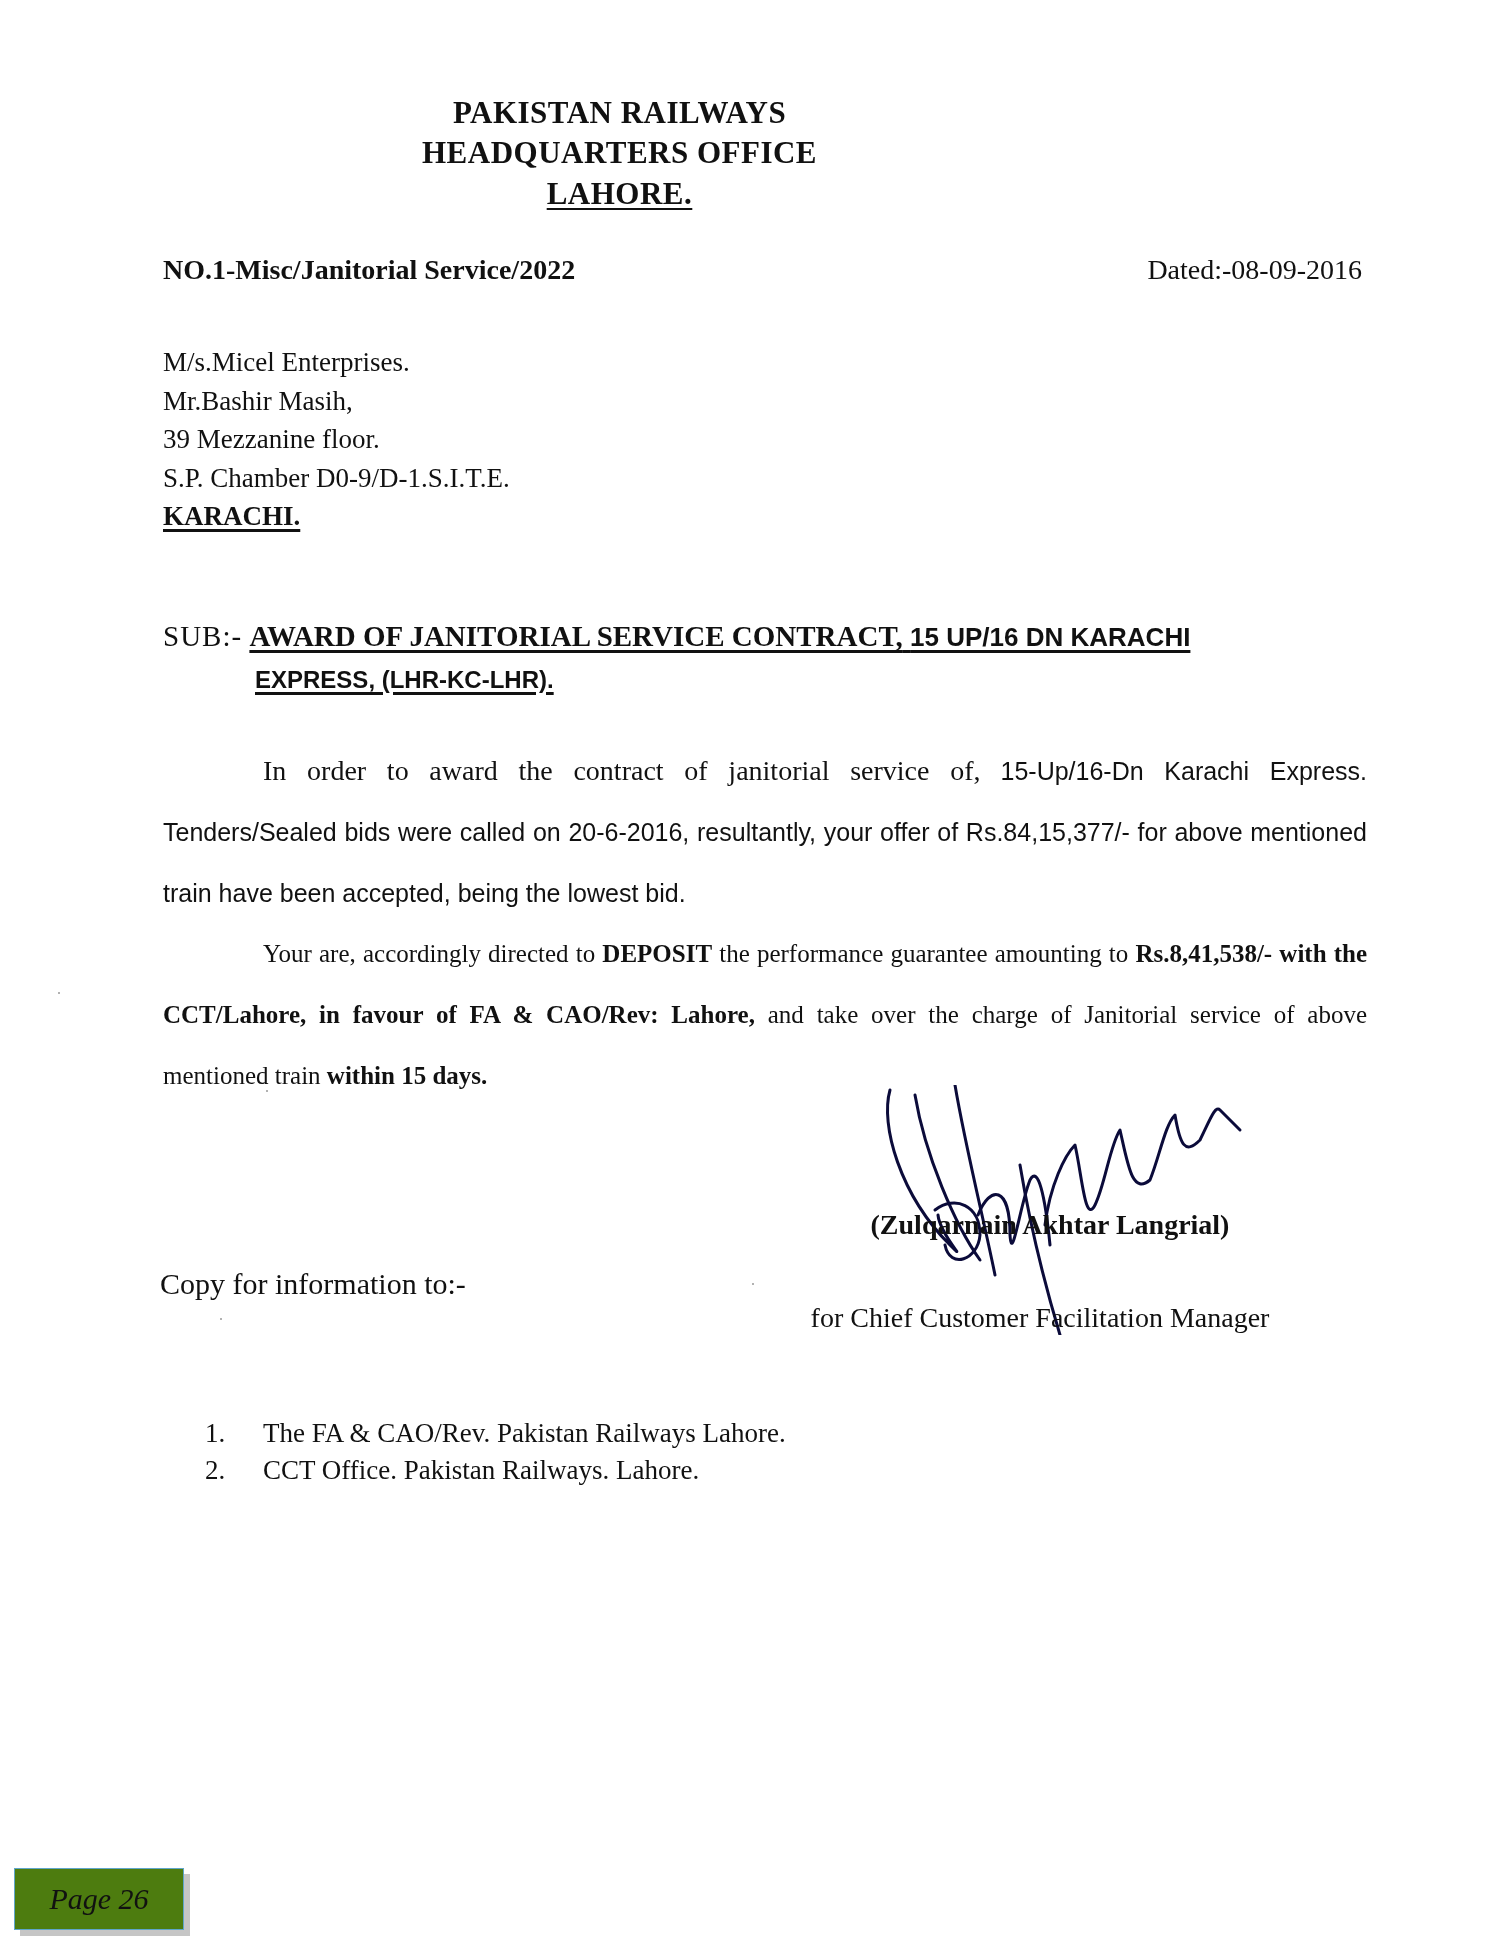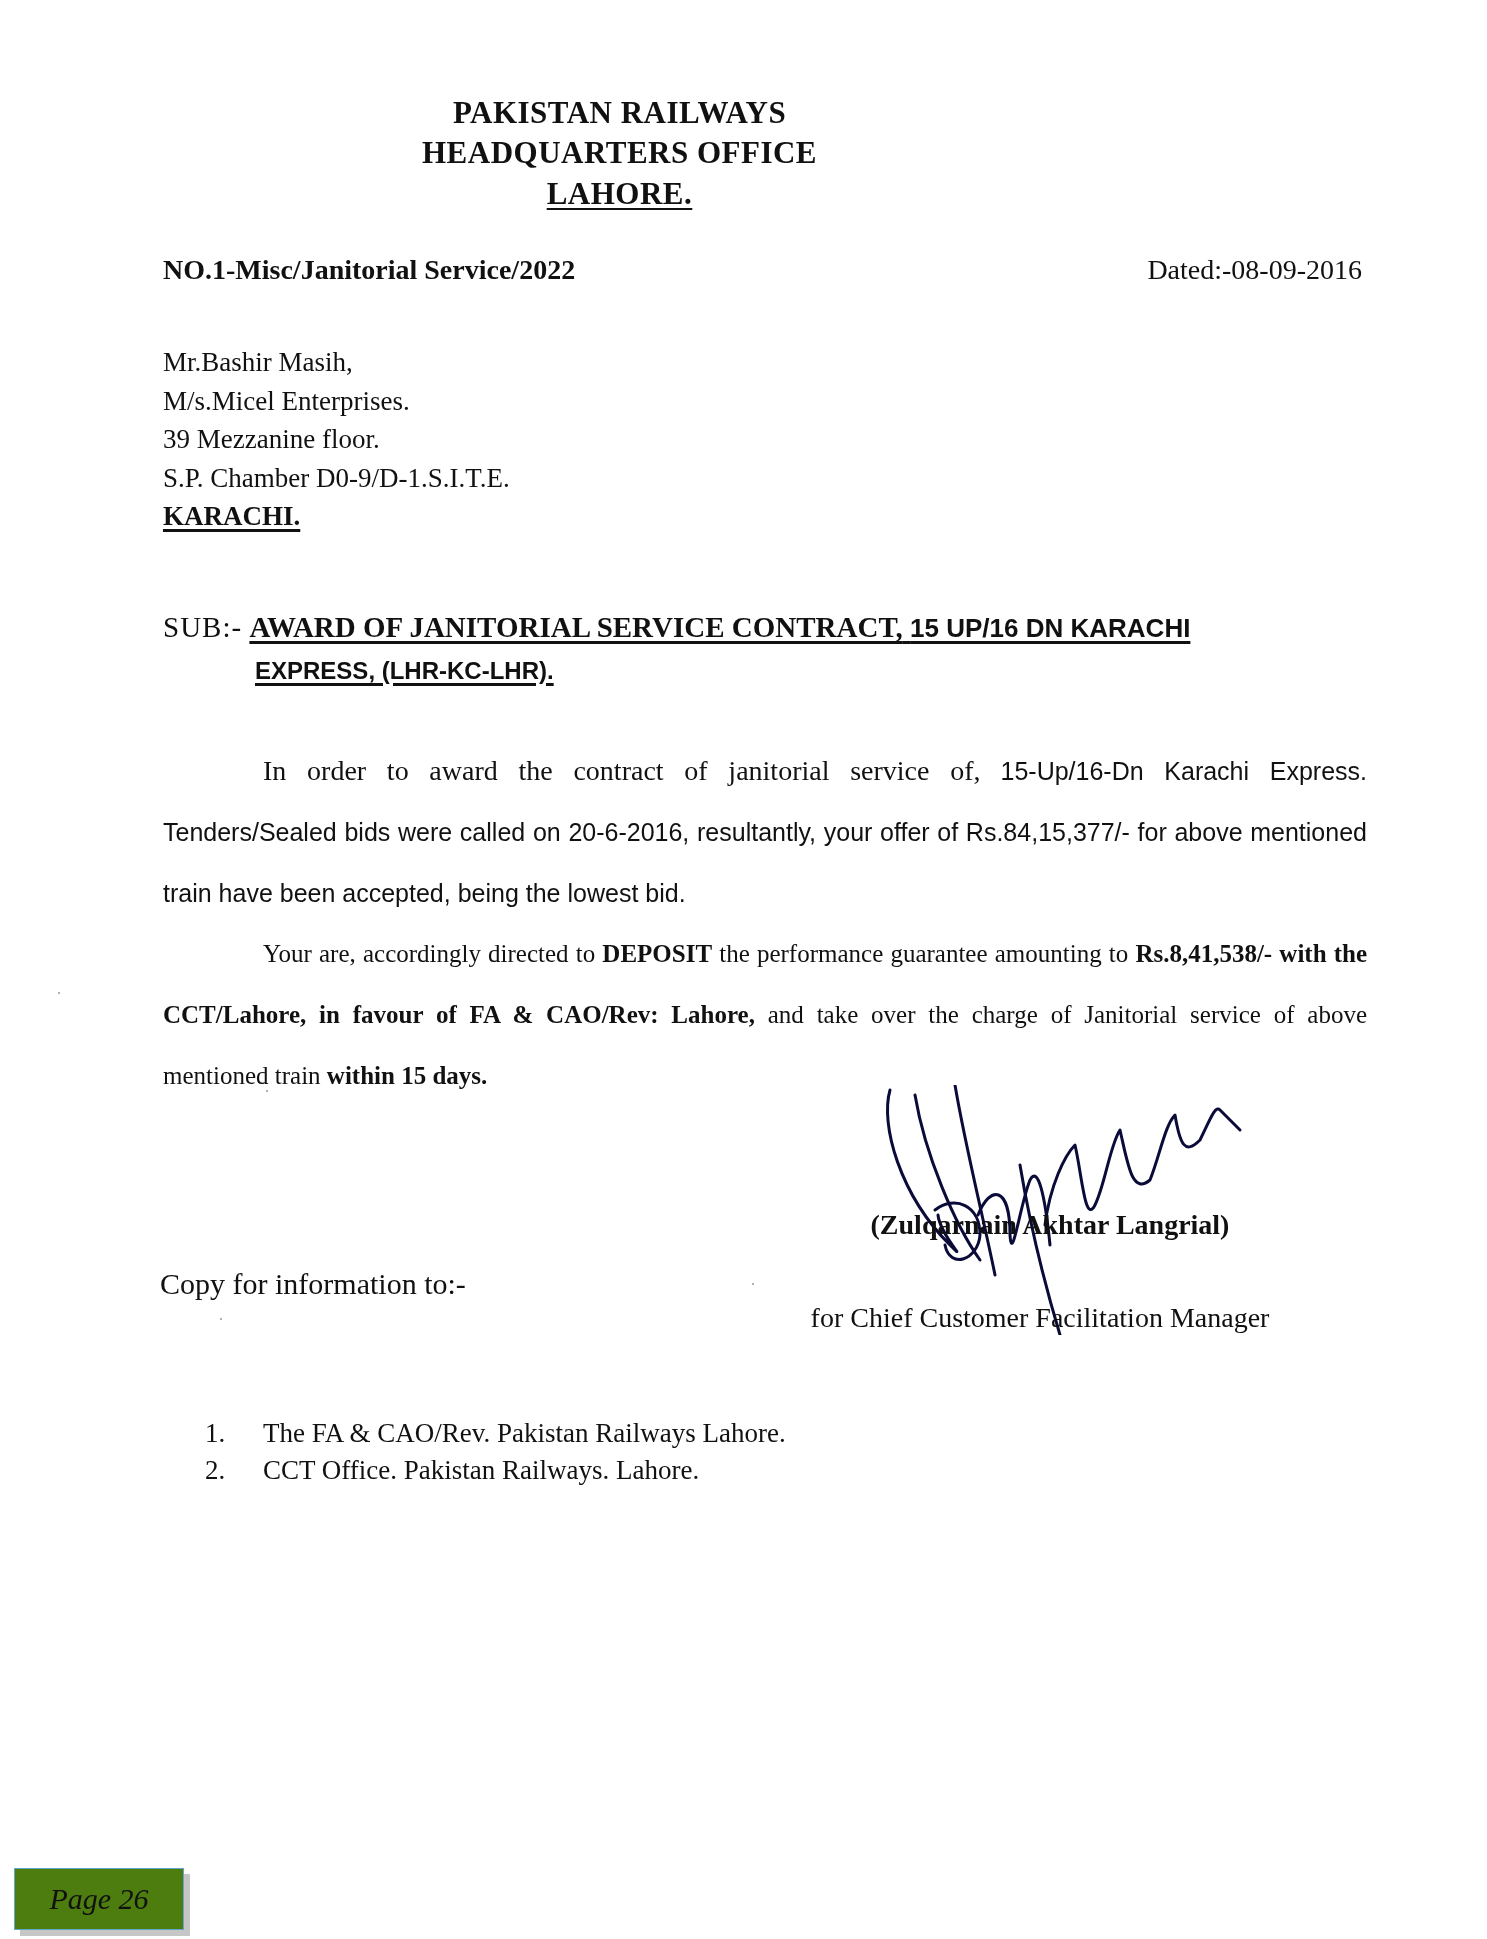--- a/index.html
+++ b/index.html
@@ -10,21 +10,21 @@
   .hdr1 { top: 95px; }
   .hdr2 { top: 135px; }
   .hdr3 { top: 176px; text-decoration: underline; text-decoration-thickness: 2px; text-underline-offset: 4px; }
 
   .refno { left: 163px; top: 254px; font-family: "Liberation Serif", serif; font-weight: bold; font-size: 28px; }
   .dated { right: 125px; top: 254px; font-family: "Liberation Serif", serif; font-weight: normal; font-size: 28px; }
 
   .addr { left: 163px; top: 343px; font-family: "Liberation Serif", serif; font-size: 27px; line-height: 38.5px; }
   .addr .city { font-weight: bold; text-decoration: underline; text-decoration-thickness: 3px; text-underline-offset: 4px; }
 
-  .sub { left: 163px; top: 606px; font-size: 29px; line-height: 42px; }
+  .sub { left: 163px; top: 606px; font-size: 29px; line-height: 60px; }
   .sub .lbl { font-family: "Liberation Serif", serif; letter-spacing: 1px; }
   .sub .t1 { font-family: "Liberation Serif", serif; font-weight: bold; text-decoration: underline; text-decoration-thickness: 3px; text-underline-offset: 4px; }
   .sub .t2 { font-family: "Liberation Sans", sans-serif; font-weight: bold; font-size: 26px; text-decoration: underline; text-decoration-thickness: 3px; text-underline-offset: 4px; }
   .sub .line2 { position: absolute; left: 92px; top: 44px; white-space: nowrap; font-family: "Liberation Sans", sans-serif; font-weight: bold; font-size: 24px; text-decoration: underline; text-decoration-thickness: 3px; text-underline-offset: 4px; }
 
   .para { left: 163px; width: 1204px; font-size: 25px; line-height: 61px; text-align: justify; }
   .para .tnr { font-family: "Liberation Serif", serif; font-size: 28px; }
   .para .cal { font-family: "Liberation Sans", sans-serif; font-size: 25px; }
   .p1 { top: 740px; }
   .p2 { top: 923px; }
@@ -48,22 +48,22 @@
 <body>
 
 <div class="abs hdr hdr1">PAKISTAN RAILWAYS</div>
 <div class="abs hdr hdr2">HEADQUARTERS OFFICE</div>
 <div class="abs hdr hdr3">LAHORE.</div>
 
 <div class="abs refno">NO.1-Misc/Janitorial Service/2022</div>
 <div class="abs dated">Dated:-08-09-2016</div>
 
 <div class="abs addr">
+  <div>M/s.Micel Enterprises.</div>
   <div>Mr.Bashir Masih,</div>
-  <div>M/s.Micel Enterprises.</div>
   <div>39 Mezzanine floor.</div>
   <div>S.P. Chamber D0-9/D-1.S.I.T.E.</div>
   <div><span class="city">KARACHI.</span></div>
 </div>
 
 <div class="abs sub">
   <span class="lbl">SUB:-</span>
   <span class="t1">AWARD OF JANITORIAL SERVICE CONTRACT,</span><span class="t1"> </span><span class="t2">15 UP/16 DN KARACHI</span>
   <span class="line2">EXPRESS, (LHR-KC-LHR).</span>
 </div>

